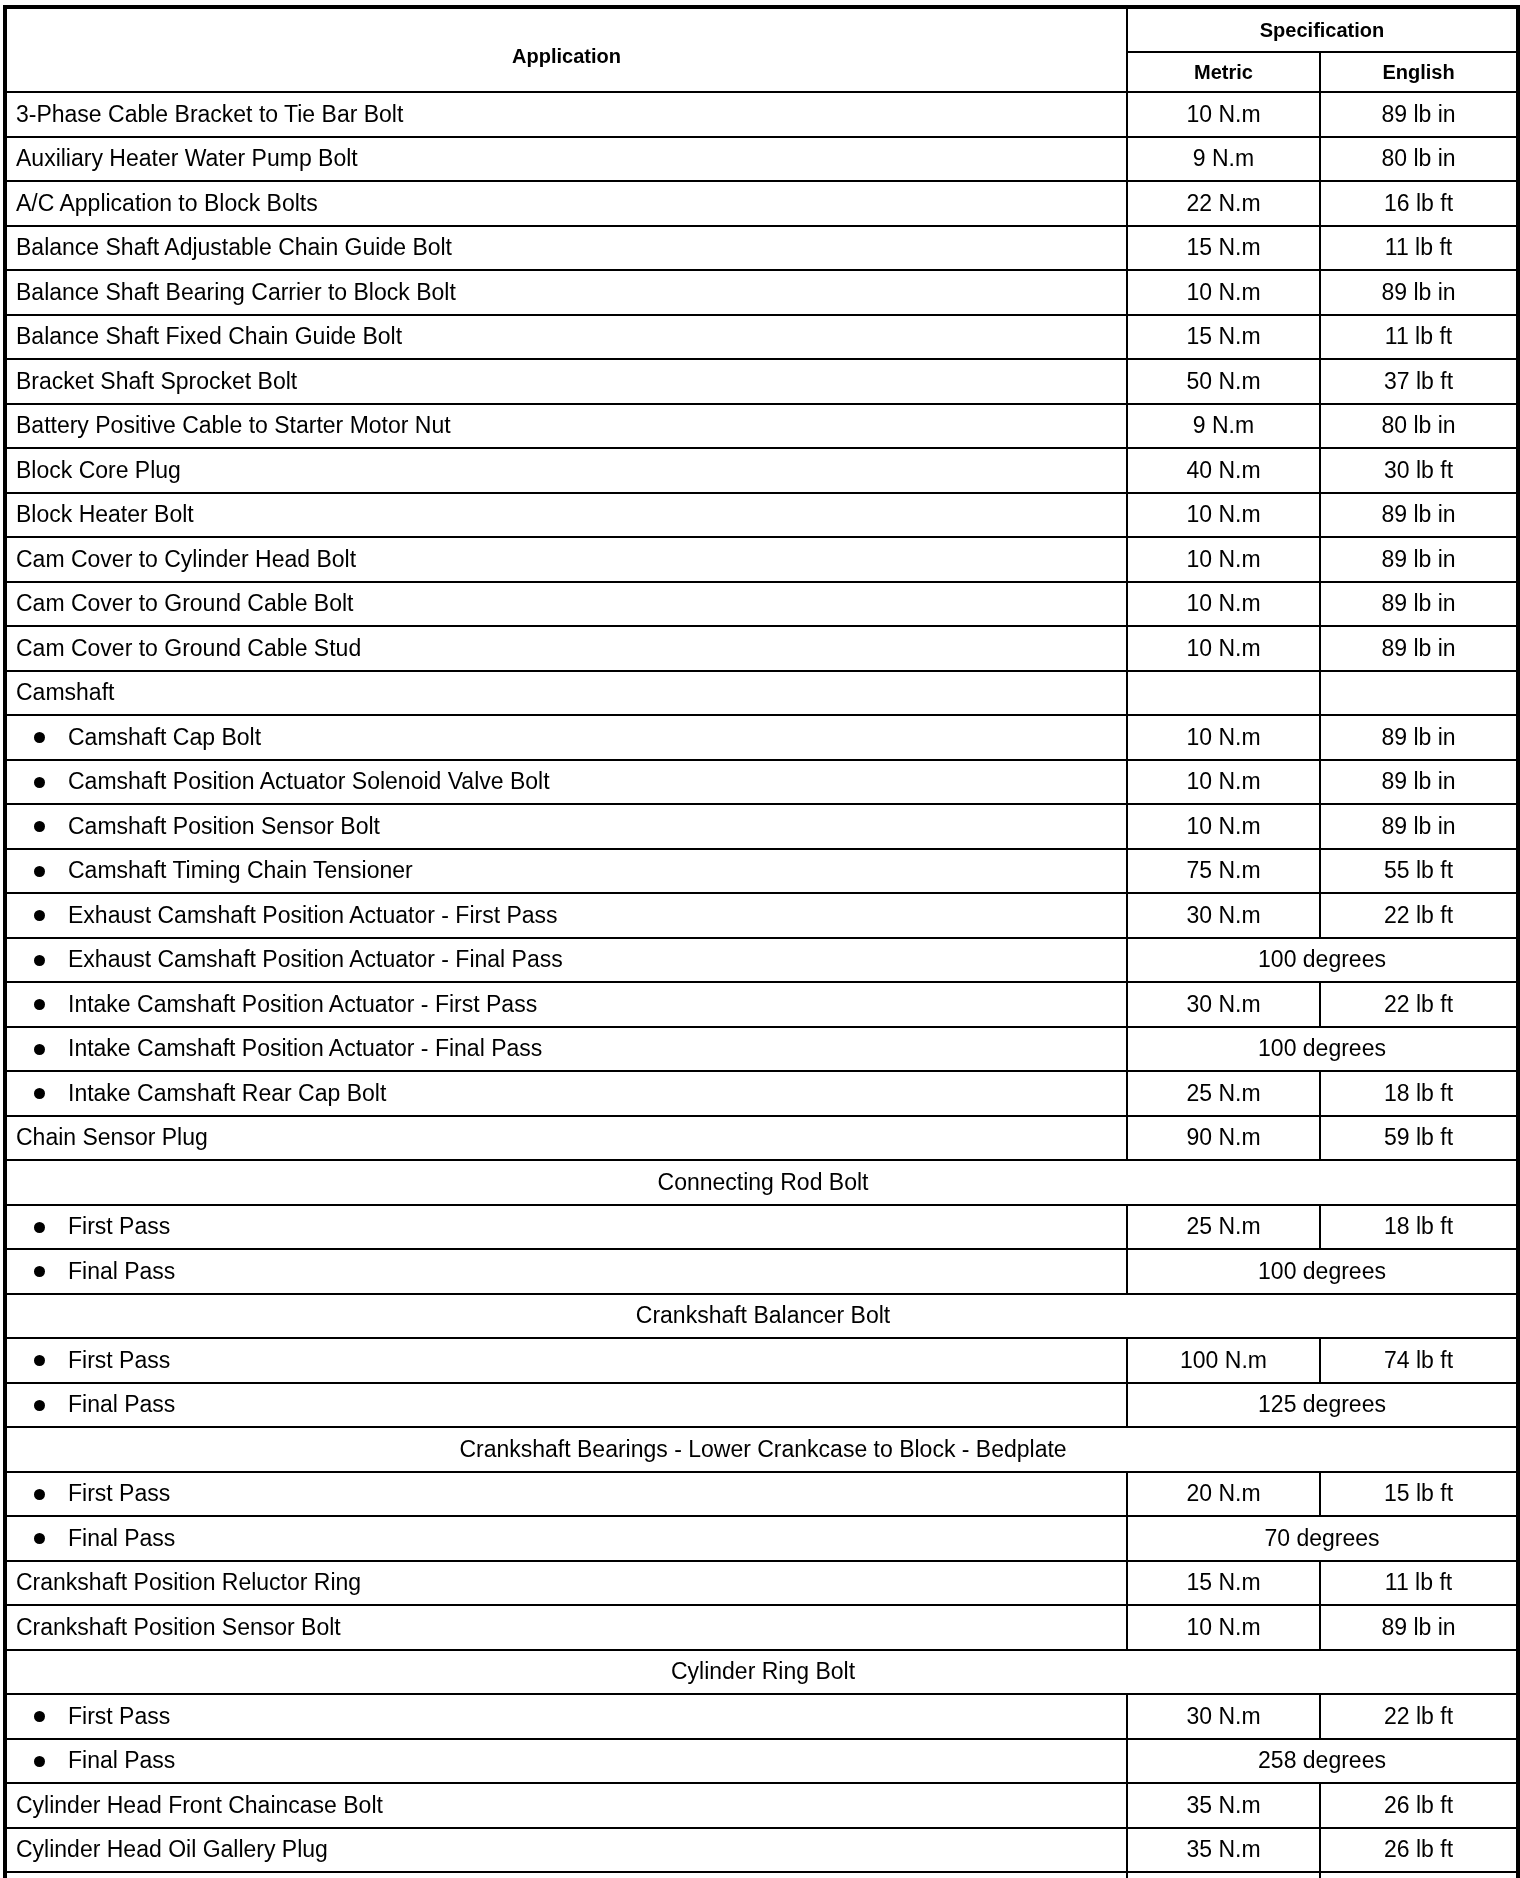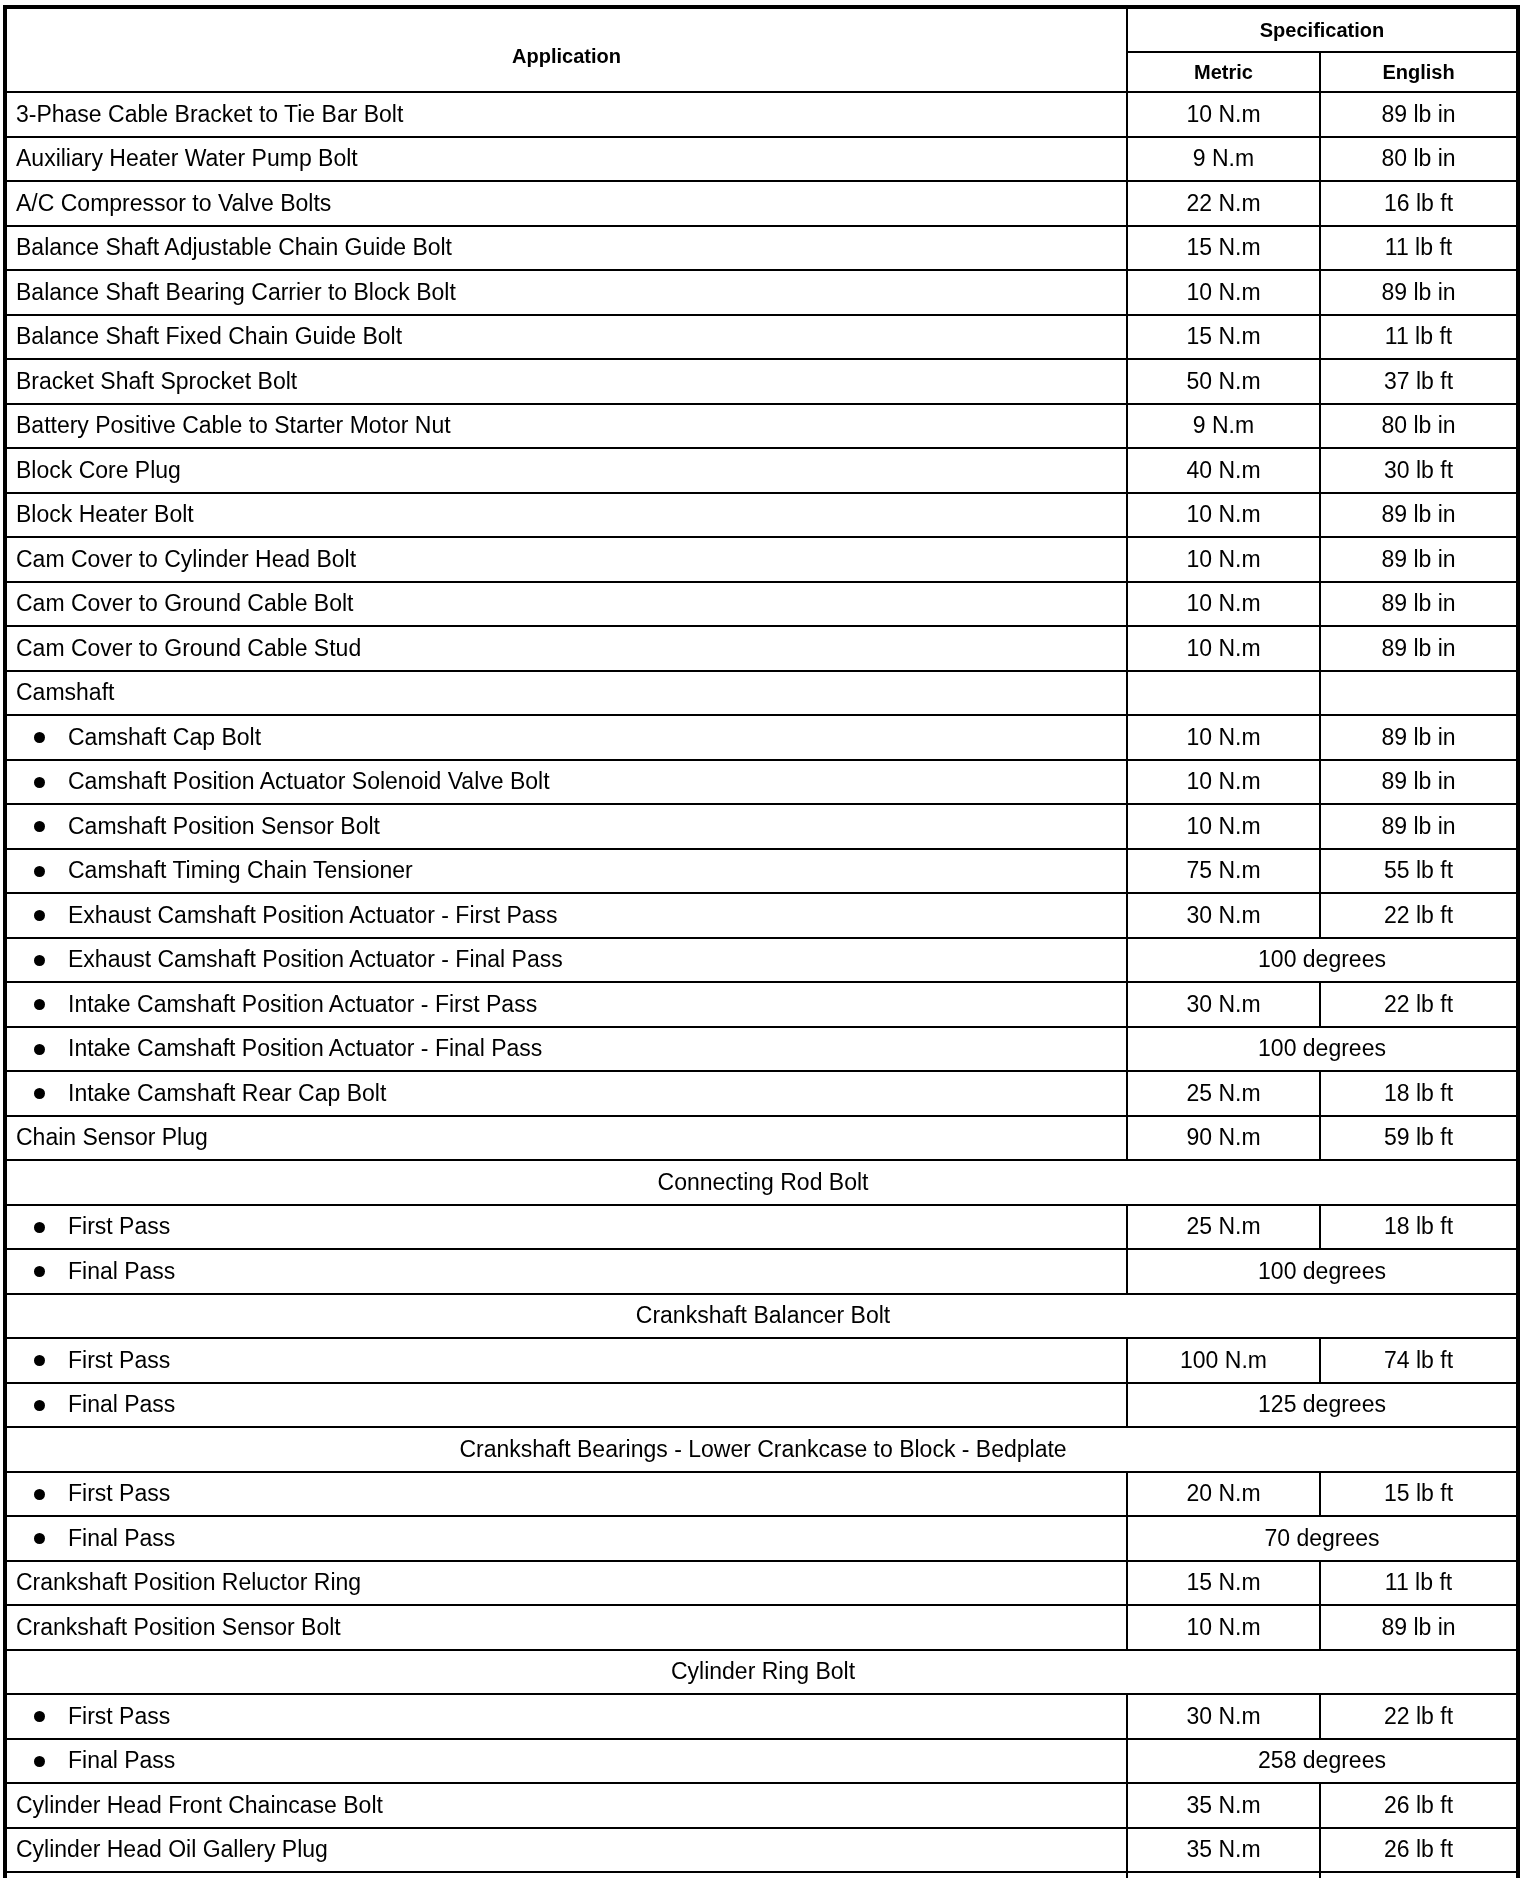--- a/index.html
+++ b/index.html
@@ -96,21 +96,21 @@
           <td class="app-cell"><span>3-Phase Cable Bracket to Tie Bar Bolt</span></td>
           <td class="val-cell">10 N.m</td>
           <td class="val-cell">89 lb in</td>
         </tr>
         <tr>
           <td class="app-cell"><span>Auxiliary Heater Water Pump Bolt</span></td>
           <td class="val-cell">9 N.m</td>
           <td class="val-cell">80 lb in</td>
         </tr>
         <tr>
-          <td class="app-cell"><span>A/C Compressor to Valve Bolts</span></td>
+          <td class="app-cell"><span>A/C Application to Block Bolts</span></td>
           <td class="val-cell">22 N.m</td>
           <td class="val-cell">16 lb ft</td>
         </tr>
         <tr>
           <td class="app-cell"><span>Balance Shaft Adjustable Chain Guide Bolt</span></td>
           <td class="val-cell">15 N.m</td>
           <td class="val-cell">11 lb ft</td>
         </tr>
         <tr>
           <td class="app-cell"><span>Balance Shaft Bearing Carrier to Block Bolt</span></td>

